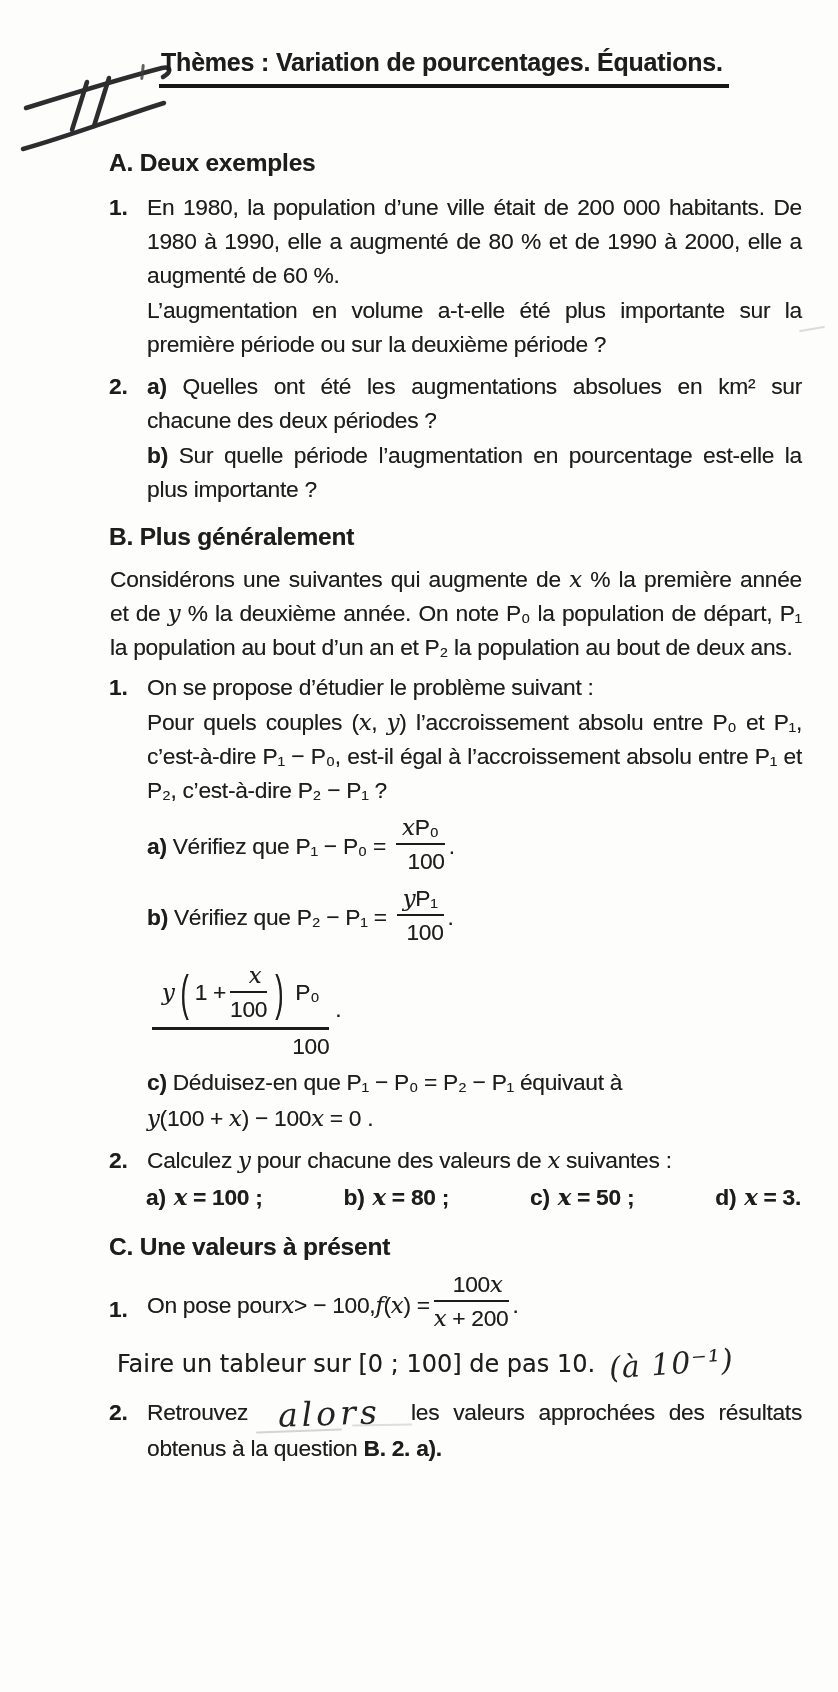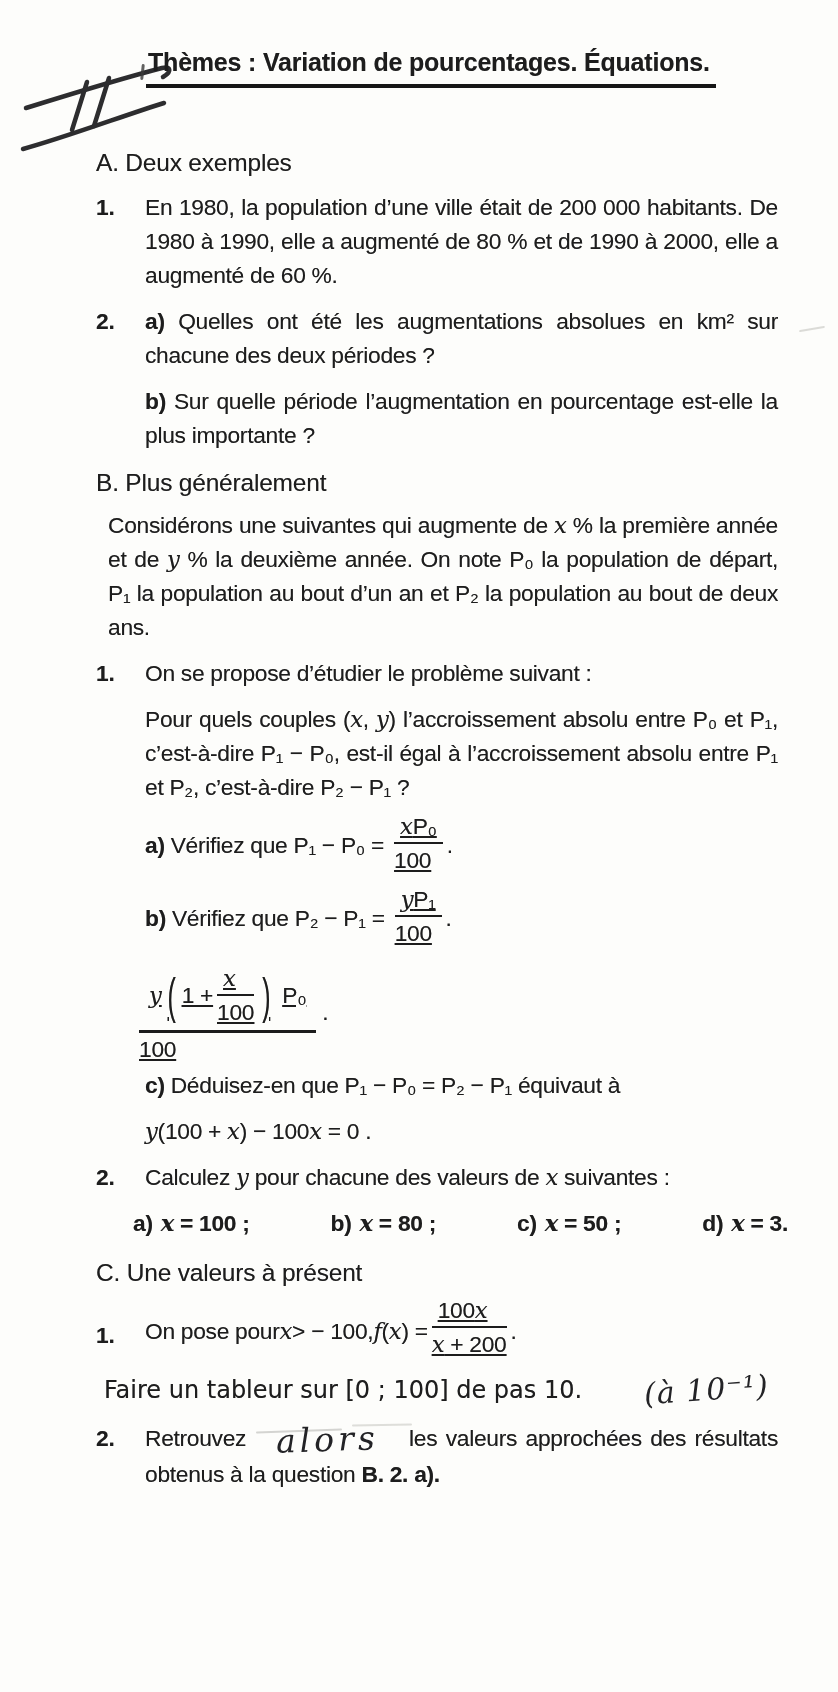--- a/index.html
+++ b/index.html
@@ -4,60 +4,60 @@
 <style>
   * { box-sizing: border-box; }
   body { margin: 0; background: #d9d9d6; }
   .page {
     position: relative; width: 838px; height: 1692px; margin: 0 auto;
     background: #fdfdfb; color: #1d1d1d; overflow: hidden;
     font-family: "Liberation Sans", "DejaVu Sans", sans-serif;
     font-size: 22.8px; line-height: 34px; letter-spacing: -0.3px;
     text-shadow: 0 0 0.4px rgba(20,20,20,.45);
   }
-  .content { position: absolute; left: 96px; top: 0; width: 694px; }
-  p { margin: 12px; }
+  .content { position: absolute; left: 109px; top: 0; width: 694px; }
+  p { margin: 1px; }
   .just { text-align: justify; }
   .title-row { margin: 46px 0 0 50px; }
   .title {
     display: inline-block; font-weight: 700; font-size: 25px; line-height: 31px;
     letter-spacing: -0.2px; border-bottom: 4px solid #161616; padding: 0 6px 6px 2px;
   }
-  h2 { margin: 0; font-size: 24.5px; line-height: 30px; font-weight: 400; letter-spacing: -0.2px; }
+  h2 { margin: 0; font-size: 24.5px; line-height: 30px; font-weight: 700; letter-spacing: -0.2px; }
   .h-a { margin-top: 60px; }
   .h-b { margin-top: 16px; }
   .h-c { margin-top: 18px; }
   .item { position: relative; padding-left: 37px; }
   .inum { position: absolute; left: 0; top: 0; font-weight: 700; }
   .mt6 { margin-top: 6px; } .mt8 { margin-top: 8px; } .mt10 { margin-top: 10px; }
   .mt12 { margin-top: 12px; } .mt14 { margin-top: 14px; }
   .v { font-family: "DejaVu Serif", serif; font-style: italic; }
   .frac {
     display: inline-block; vertical-align: middle; position: relative; top: -4px;
-    text-align: left; margin: 0 4px; line-height: 26px; text-decoration: underline;
+    text-align: right; margin: 0 4px; line-height: 26px;
   }
   .fnum { display: block; border-bottom: 2.5px solid #1c1c1c; padding: 1px 6px 3px; }
   .fden { display: block; padding-top: 3px; }
   .fline { margin-top: 10px; }
   .deduce { display: flex; align-items: center; margin-top: 10px; }
   .bigfrac { top: 0; margin: 0 6px; }
   .bigfrac > .fnum { display: flex; align-items: center; justify-content: center; gap: 2px; padding: 2px 10px 5px; border-bottom-width: 3px; }
   .bigfrac .frac { top: 0; margin: 0 2px; }
   .bigp { display: inline-block; transform: scaleY(2.0); font-size: 25px; font-weight: 400; margin: 0 4px; }
   .p0 { margin-left: 6px; }
   .eq { margin-top: 2px; }
   .answers { display: flex; justify-content: space-between; margin-top: 3px; padding-right: 2px; font-weight: bold; }
   .ans { white-space: nowrap; }
   .ans b { margin-right: 8px; }
   .c1line { display: flex; align-items: center; }
   .c1 .inum { top: 18px; }
   .tableur {
     margin-top: 12px; margin-left: 8px; font-size: 24px; letter-spacing: 0;
     font-family: "DejaVu Sans", "Liberation Sans", sans-serif;
-    display: flex; align-items: center; gap: 48px;
+    display: flex; align-items: center;
   }
   .hw { font-family: "DejaVu Serif", serif; font-style: italic; color: #232326; text-shadow: none; }
   .hw-alors { display: inline-block; font-size: 33px; letter-spacing: 4px; transform: rotate(-2deg); margin: 0 30px; vertical-align: -5px; }
   .hw-annot { display: inline-block; font-size: 30px; transform: rotate(-4deg); margin-left: 14px; letter-spacing: 1px; white-space: nowrap; }
   .roman-ii { position: absolute; left: 16px; top: 48px; }
   .artifact { position: absolute; background: #bfbfba; height: 2px; border-radius: 1px; }
   .art-dash1 { left: 256px; top: 1430px; width: 86px; transform: rotate(-2deg); opacity: .65; }
   .art-dash2 { left: 352px; top: 1424px; width: 60px; transform: rotate(-1deg); opacity: .5; }
   .art-dash3 { left: 799px; top: 328px; width: 26px; transform: rotate(-10deg); opacity: .55; }
   .tickmark { position: absolute; left: 141px; top: 64px; width: 3px; height: 16px; background: #3a3a3a; transform: rotate(6deg); border-radius: 2px; opacity: .8; }
@@ -83,20 +83,21 @@
 
     <div class="title-row">
       <span class="title">Thèmes&nbsp;: Variation de pourcentages. Équations.</span>
     </div>
 
     <h2 class="h-a">A. Deux exemples</h2>
 
     <div class="item mt12">
       <span class="inum">1.</span>
       <p class="just">En 1980, la population d’une ville était de 200&nbsp;000 habitants. De 1980 à 1990, elle a augmenté de 80&nbsp;% et de 1990 à 2000, elle a augmenté de 60&nbsp;%.</p>
+      <p class="just">L’augmentation en volume a-t-elle été plus importante sur la première période ou sur la deuxième période&nbsp;?</p>
     </div>
 
     <div class="item mt8">
       <span class="inum">2.</span>
       <p class="just"><b>a)</b><span> Quelles ont été les augmentations absolues en km² sur chacune des deux périodes&nbsp;?</span></p>
       <p class="just"><b>b)</b><span> Sur quelle période l’augmentation en pourcentage est-elle la plus importante&nbsp;?</span></p>
     </div>
 
     <h2 class="h-b">B. Plus généralement</h2>
 

